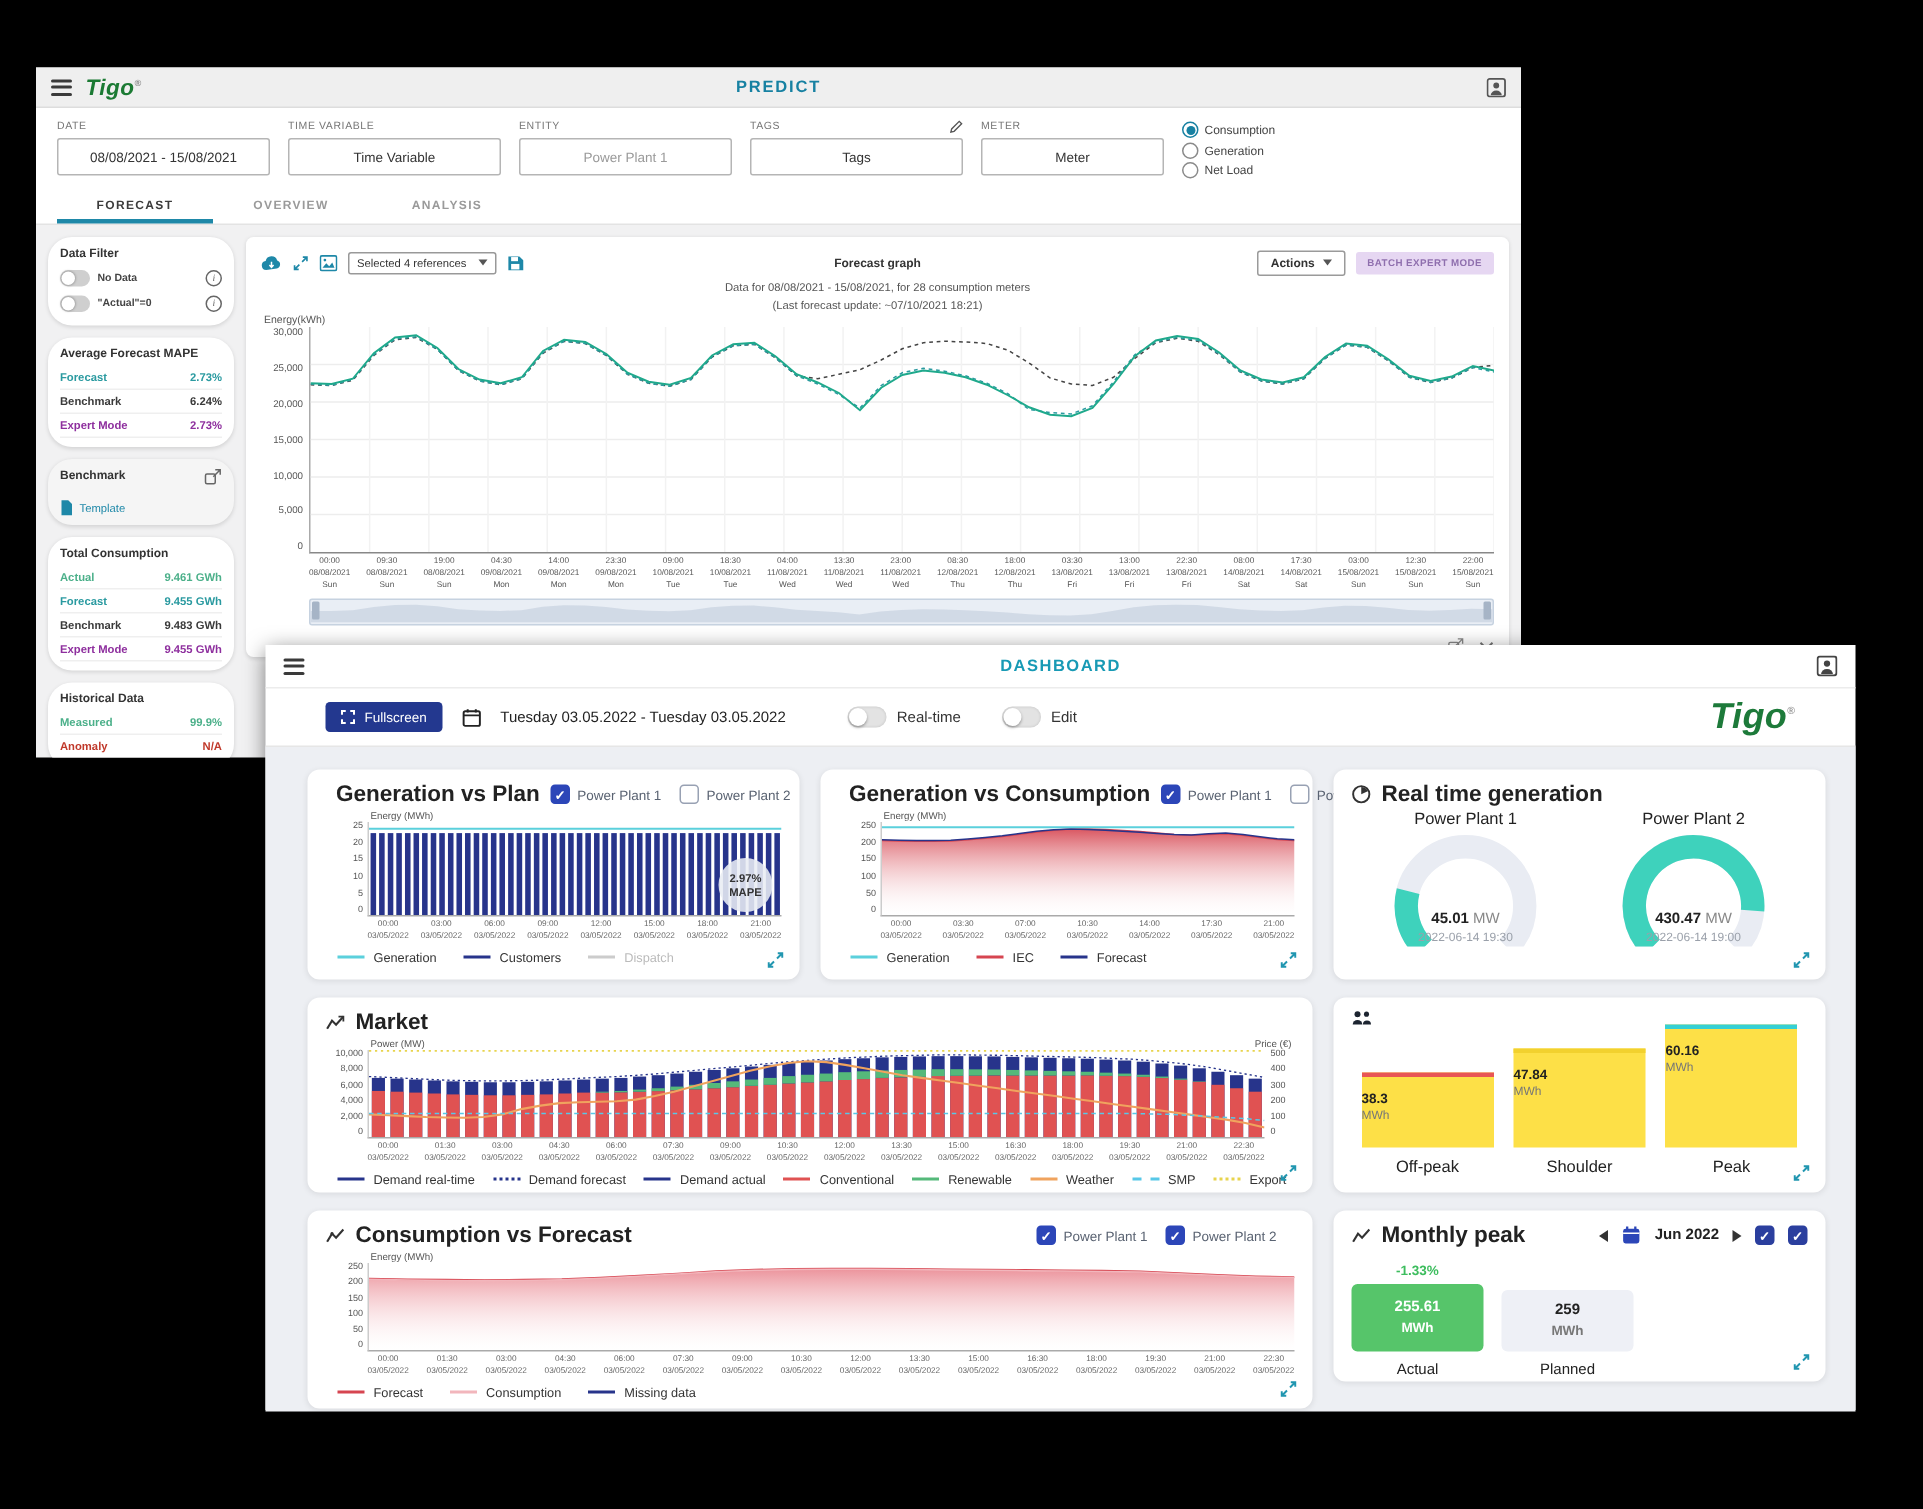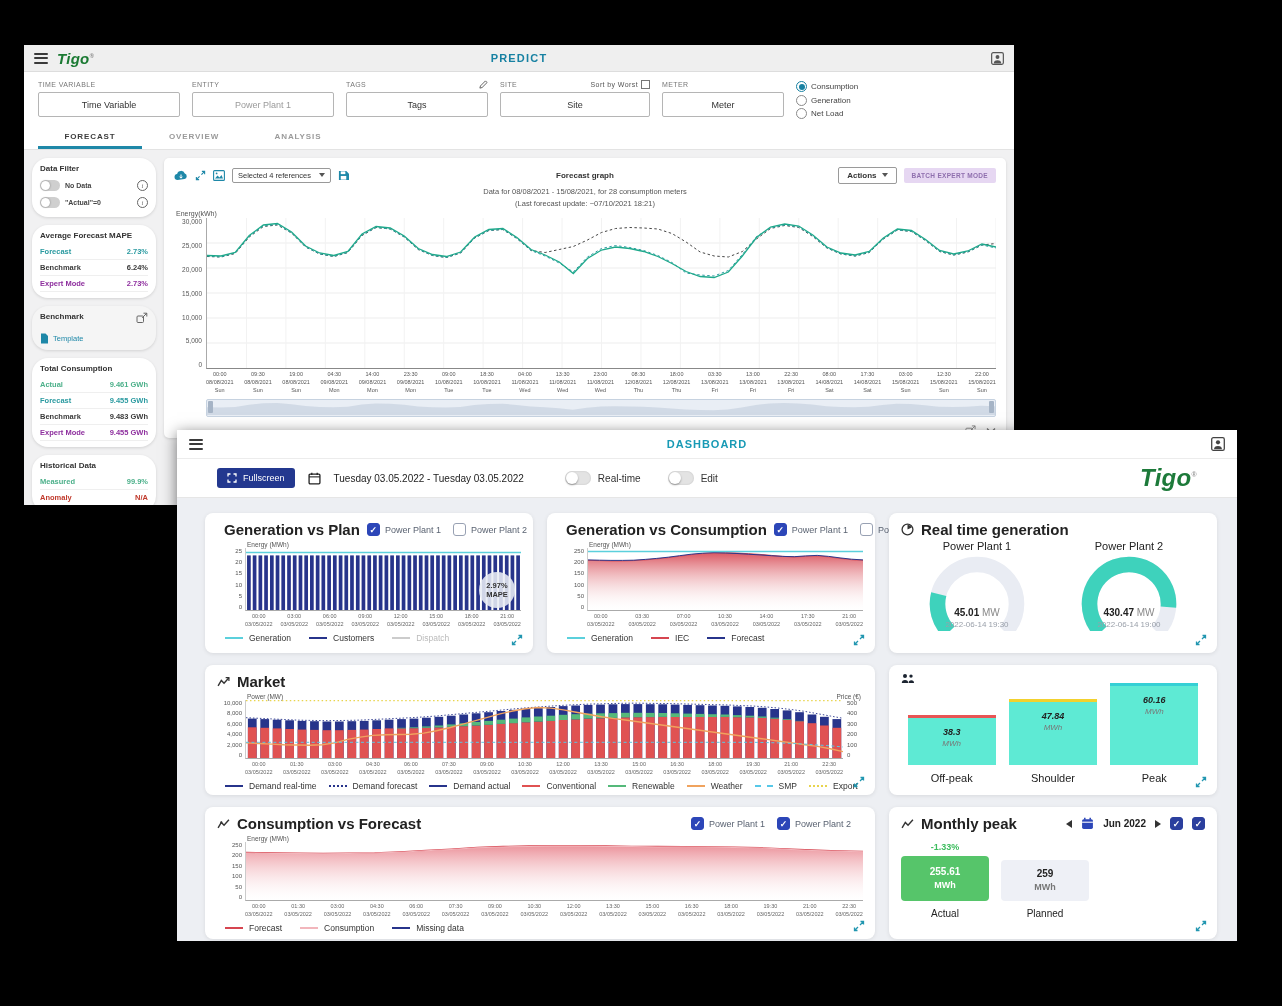--- a/index.html
+++ b/index.html
@@ -96,21 +96,21 @@
   .mape-badge{position:absolute;right:6px;bottom:2px;width:36px;height:36px;border-radius:50%;background:rgba(233,237,244,.88);display:flex;flex-direction:column;align-items:center;justify-content:center;font-size:7.5px;font-weight:bold;color:#333;line-height:1.2;}
   .gauge-row{display:flex;justify-content:space-around;margin-top:2px;}
   .gauge{width:128px;text-align:center;}
   .gauge-name{font-size:11px;color:#222;margin-bottom:0;}
   .gauge-val{font-size:10px;color:#222;margin-top:-24px;}
   .gauge-val b{font-weight:bold;}
   .gauge-val span{color:#888;}
   .gauge-ts{font-size:8px;color:#9aa0aa;margin-top:2px;}
   .blocks{display:flex;justify-content:space-around;align-items:flex-end;height:96px;margin-top:4px;}
   .blockwrap{display:flex;flex-direction:column;align-items:center;}
-  .block{width:88px;background:#5eead4;border-top:3px solid;text-align:center;padding-top:9px;box-sizing:border-box;font-style:italic;}
+  .block{width:88px;background:#fde047;border-top:3px solid;text-align:left;padding-top:9px;box-sizing:border-box;}
   .block .bv{font-size:9px;font-weight:bold;color:#222;}
   .block .bu{font-size:8px;color:#777;margin-top:2px;}
   .block-label{font-size:11px;color:#222;margin-top:7px;}
   .mp-controls{margin-left:auto;display:flex;align-items:center;gap:9px;}
   .arr{width:0;height:0;border-top:4px solid transparent;border-bottom:4px solid transparent;cursor:pointer;}
   .arr.left{border-right:6px solid #333;}
   .arr.right{border-left:6px solid #333;}
   .mp-month{font-size:10px;font-weight:bold;color:#222;}
   .mp-body{display:flex;gap:12px;margin-top:10px;align-items:flex-end;}
   .mp-col{text-align:center;}
@@ -143,50 +143,46 @@
             <rect x="0.6" y="0.6" width="10.8" height="10.8" rx="1.4" fill="none" stroke="#555" stroke-width="1.1"></rect>
             <circle cx="6" cy="4.6" r="1.8" fill="#555"></circle>
             <path d="M2.6,10.6 a3.4,2.9 0 0 1 6.8,0 z" fill="#555"></path>
           </svg>
       </span>
     </div>
 
     <div class="p-filters">
       <div class="fld" style="width:142px">
         <div class="fld-label">
+            <span>DATE</span>
+          </div>
+        <div class="fld-box">08/08/2021 - 15/08/2021</div>
+      </div>
+      <div class="fld" style="width:142px">
+        <div class="fld-label">
             <span>TIME VARIABLE</span>
           </div>
         <div class="fld-box">Time Variable</div>
       </div>
       <div class="fld" style="width:142px">
         <div class="fld-label">
             <span>ENTITY</span>
           </div>
         <div class="fld-box ghost">Power Plant 1</div>
       </div>
       <div class="fld" style="width:142px">
         <div class="fld-label">
             <span>TAGS</span>
           <span>
               <svg width="9" height="9" viewBox="0 0 10 10">
                 <path d="M1,9 l0.6-2.4 L7.2,1 l1.8,1.8 -5.6,5.6 z" fill="none" stroke="#555" stroke-width="1"></path>
               </svg>
             </span>
         </div>
         <div class="fld-box">Tags</div>
-      </div>
-      <div class="fld" style="width:150px">
-        <div class="fld-label">
-            <span>SITE</span>
-          <span class="sortworst">
-              <span>Sort by Worst</span>
-              <span class="sq"></span>
-            </span>
-        </div>
-        <div class="fld-box">Site</div>
       </div>
       <div class="fld" style="width:122px">
         <div class="fld-label">
             <span>METER</span>
           </div>
         <div class="fld-box">Meter</div>
       </div>
       <div class="radios">
           <div class="radio-row">
             <span class="radio sel"></span>
@@ -1251,21 +1247,21 @@
                 <span>Missing data</span>
               </span>
             </div>
           <span class="expand-ic">
               <svg width="12" height="12" viewBox="0 0 12 12">
                 <path d="M7.5,1.5 h3 v3 M10.5,1.5 L7,5 M4.5,10.5 h-3 v-3 M1.5,10.5 L5,7" fill="none" stroke="#2196b0" stroke-width="1.3"></path>
               </svg>
             </span>
         </div>
 
-        <div class="card" style="width:328px;height:132px">
+        <div class="card" style="width:328px;height:114px">
           <div class="card-head">
             <svg width="13" height="11" viewBox="0 0 12 10">
                 <path d="M1,9 L4,4 L6.5,6.5 L11,1.5" fill="none" stroke="#333" stroke-width="1.3"></path>
               </svg>
             <span class="card-title">Monthly peak</span>
             <div class="mp-controls">
               <span class="arr left"></span>
               <span>
                   <svg width="13" height="13" viewBox="0 0 12 12">
                     <rect x="1" y="2" width="10" height="9" rx="1.5" fill="#2c46b8"></rect>

